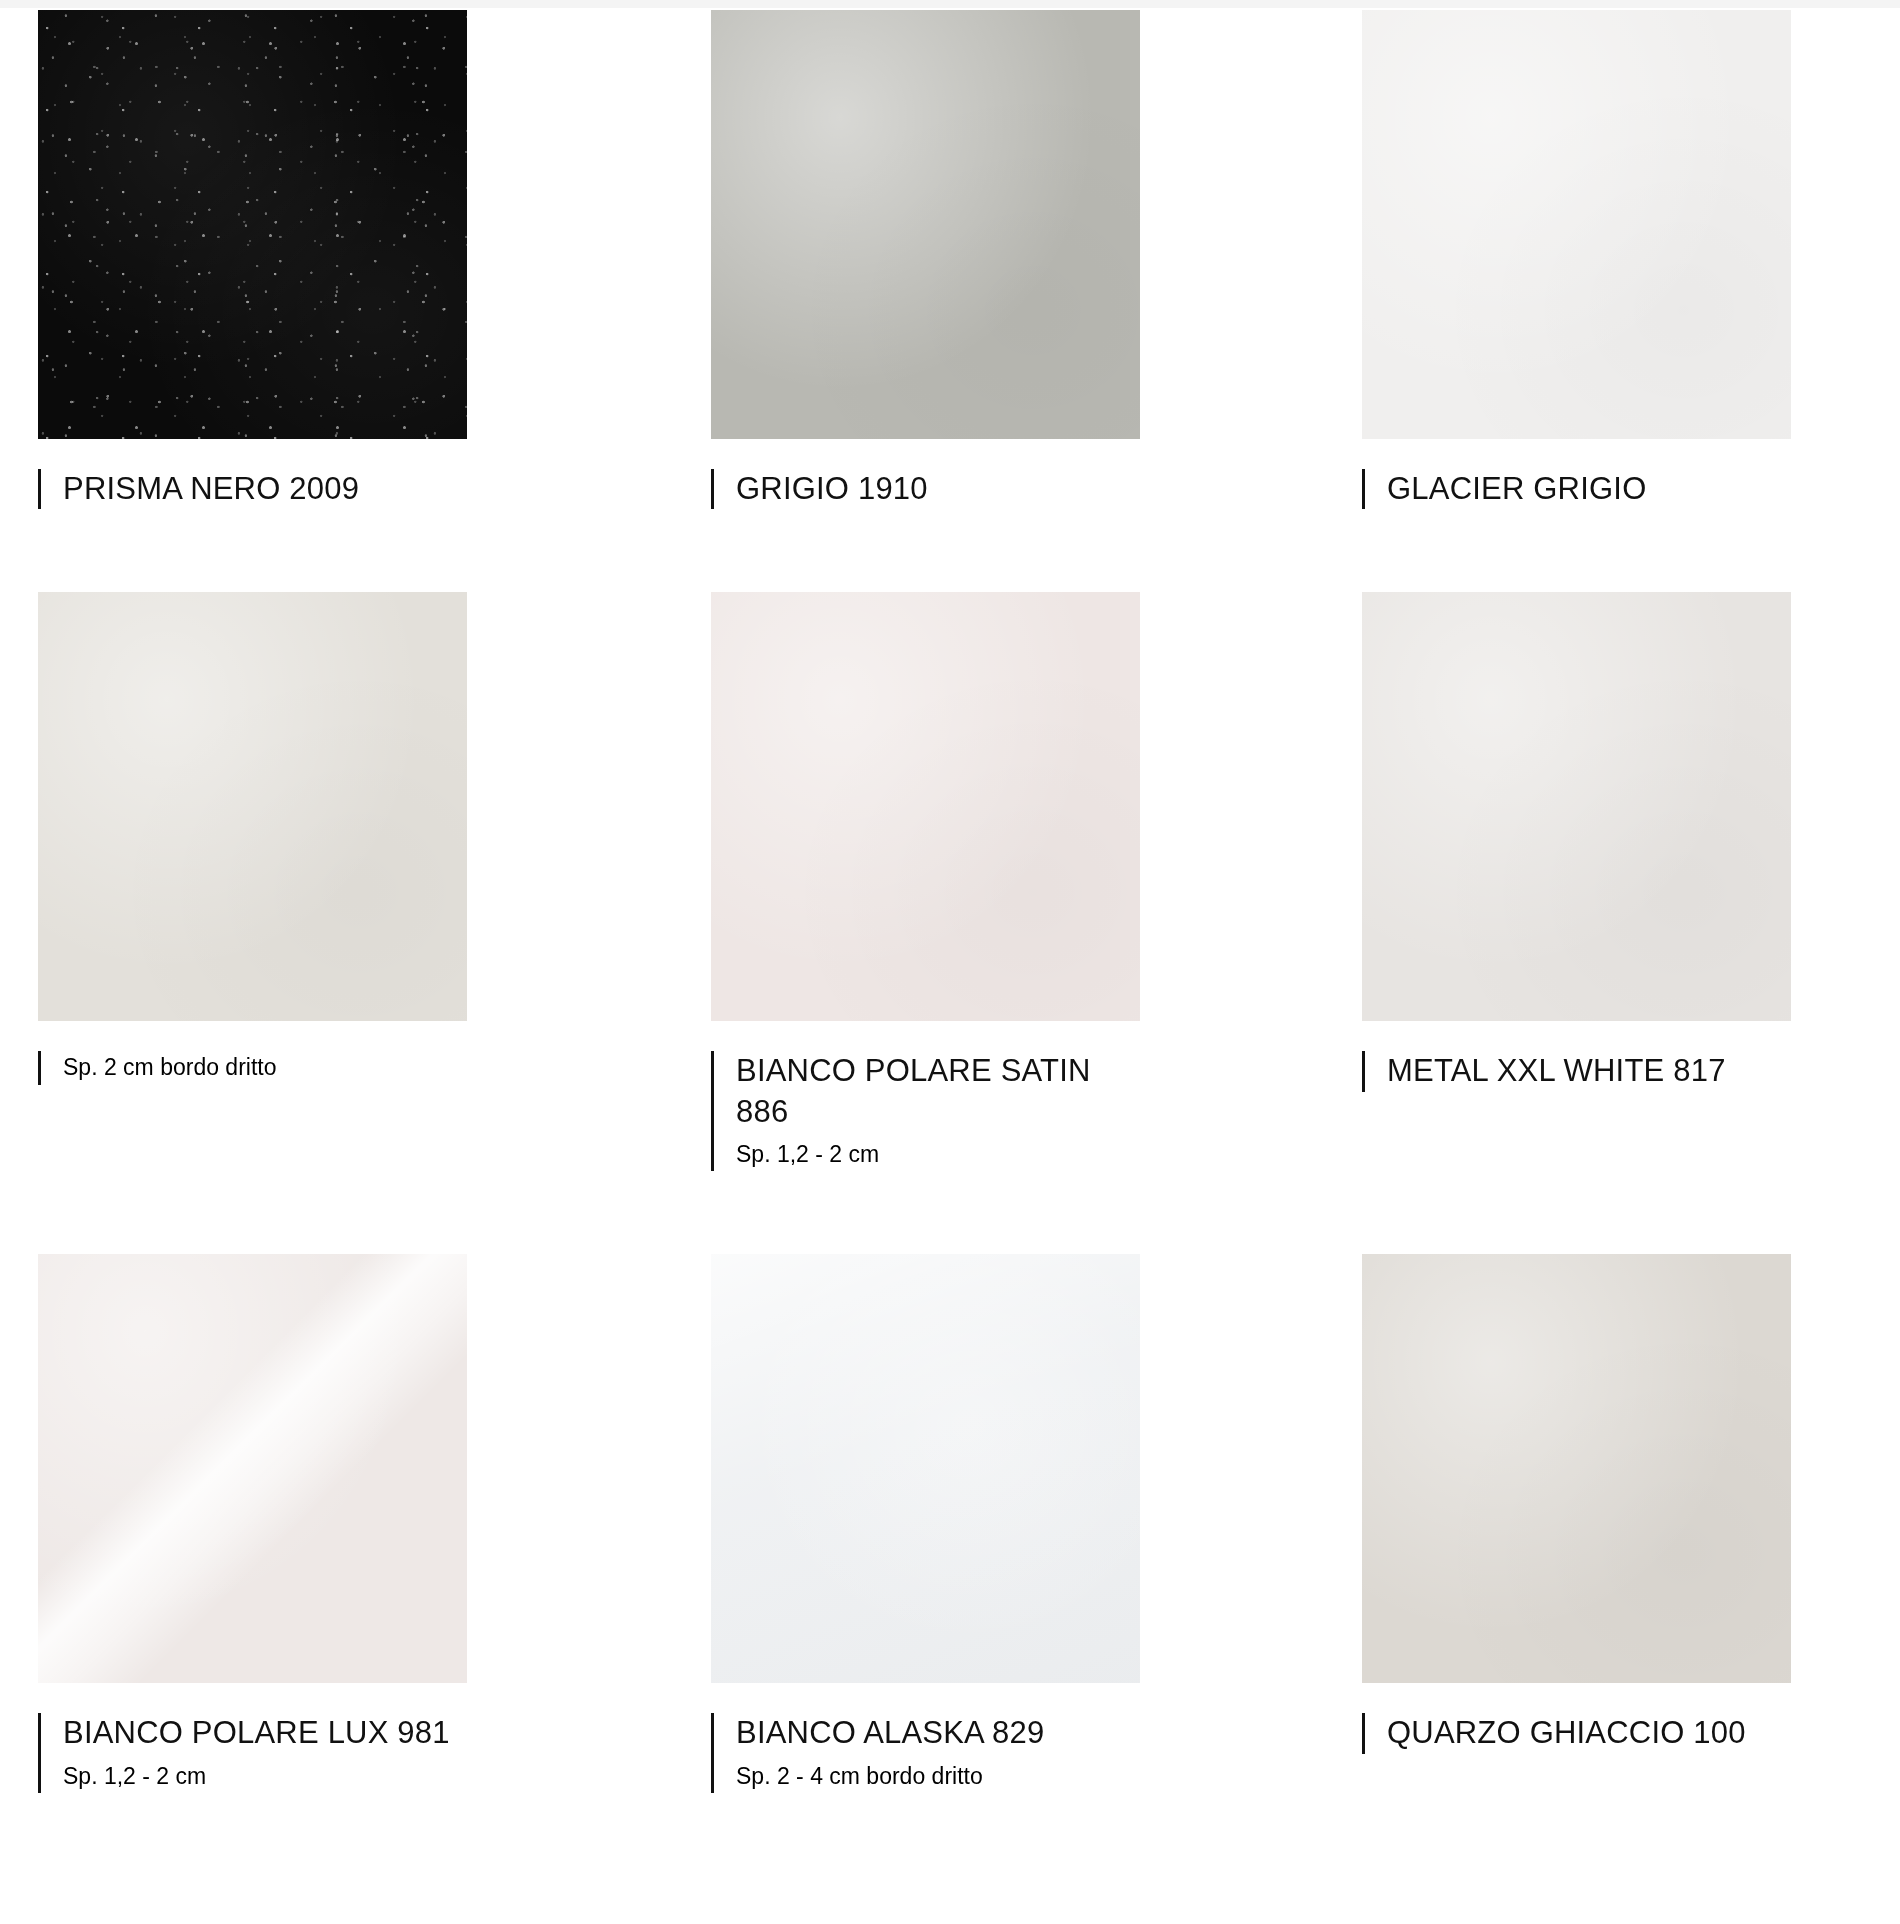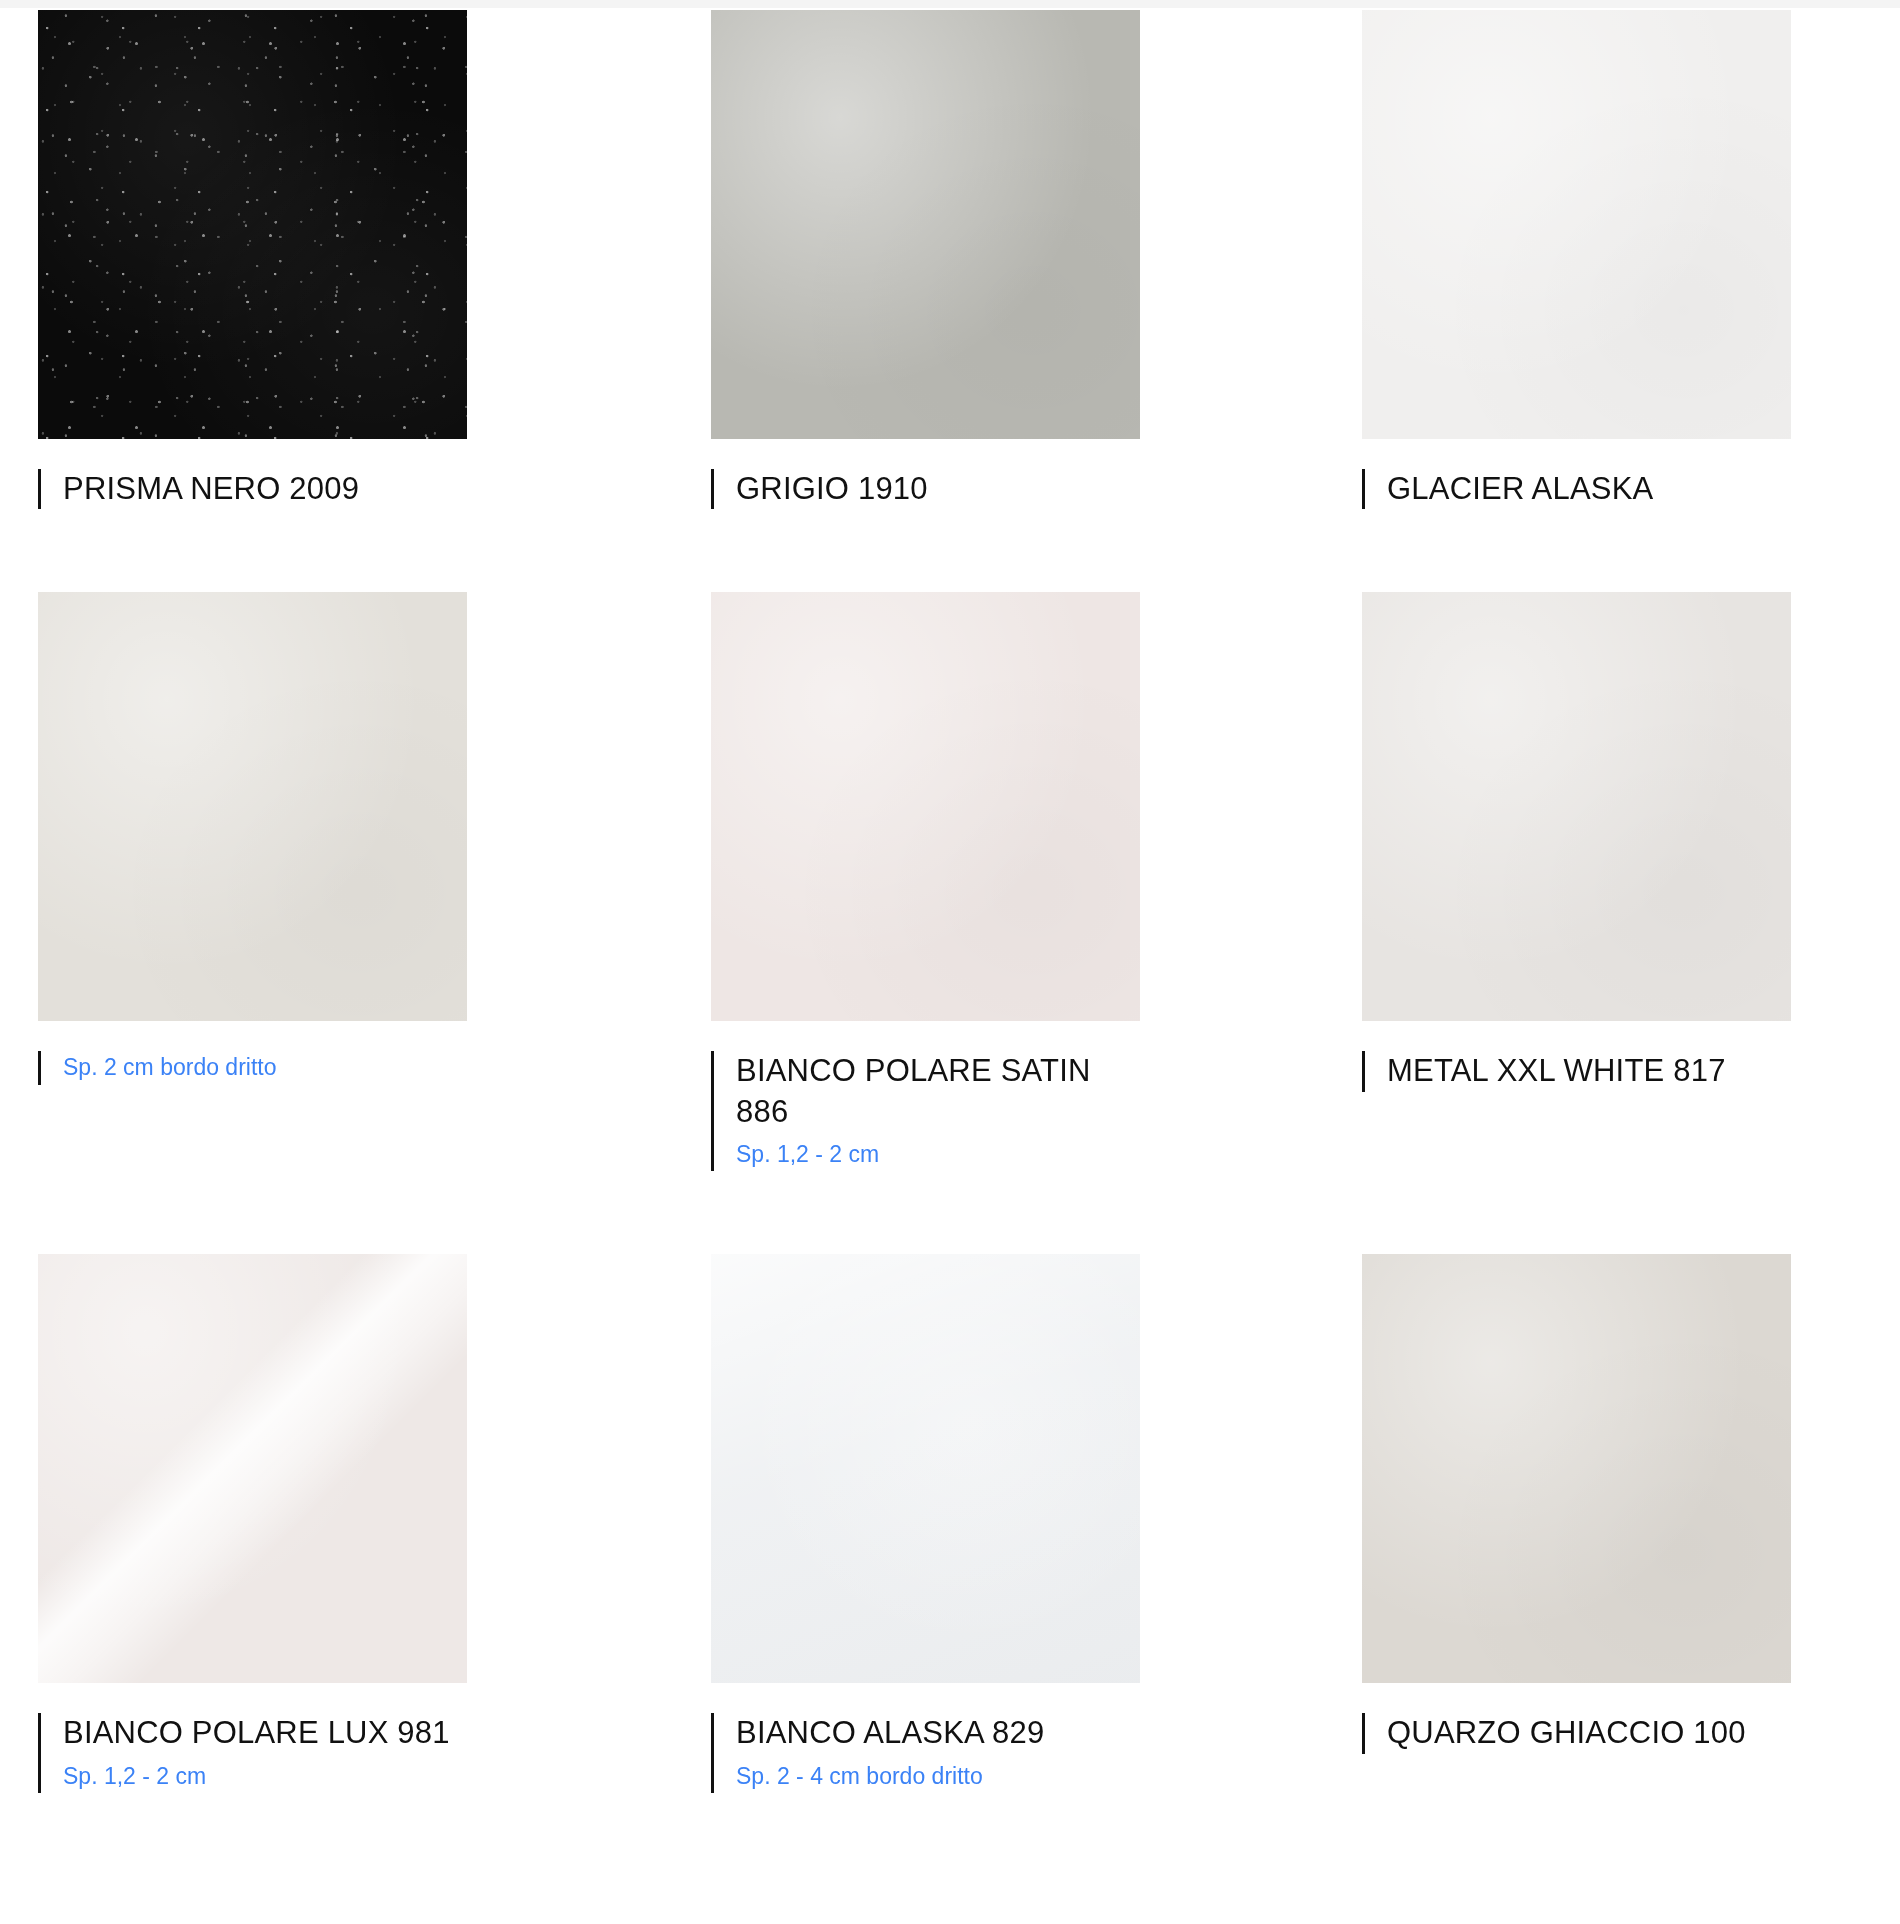--- a/index.html
+++ b/index.html
@@ -127,21 +127,21 @@
     font-size: 31px;
     line-height: 1.30;
     letter-spacing: 0.2px;
     color: #111111;
     font-weight: 400;
     white-space: pre-line;
   }
   .caption .sub {
     font-size: 23px;
     line-height: 1.45;
-    color: #3b82f6;
+    color: #000000;
     font-weight: 400;
     margin-top: 6px;
   }
   .caption .sub:empty { display: none; }
 
   .row-gap { height: 83px; }
 </style>
 </head>
 <body>
 
@@ -166,21 +166,21 @@
         <div class="caption" style="border-left-color: rgb(17, 17, 17);">
           <div class="title">GRIGIO 1910</div>
         </div>
         <div class="row-gap"></div>
       </div>
       <div class="cell col3">
         <div class="swatch" style="background-color: rgb(240, 239, 238);">
           <div class="tex tex-flat" style="background-color: transparent;"></div>
         </div>
         <div class="caption" style="border-left-color: rgb(17, 17, 17);">
-          <div class="title">GLACIER ALASKA</div>
+          <div class="title">GLACIER GRIGIO</div>
         </div>
         <div class="row-gap"></div>
       </div>
       <div class="cell">
         <div class="swatch" style="background-color: rgb(227, 224, 218);">
           <div class="tex tex-flat" style="background-color: transparent;"></div>
         </div>
         <div class="caption" style="border-left-color: rgb(17, 17, 17);">
           <div class="sub">Sp. 2 cm bordo dritto</div>
         </div>

